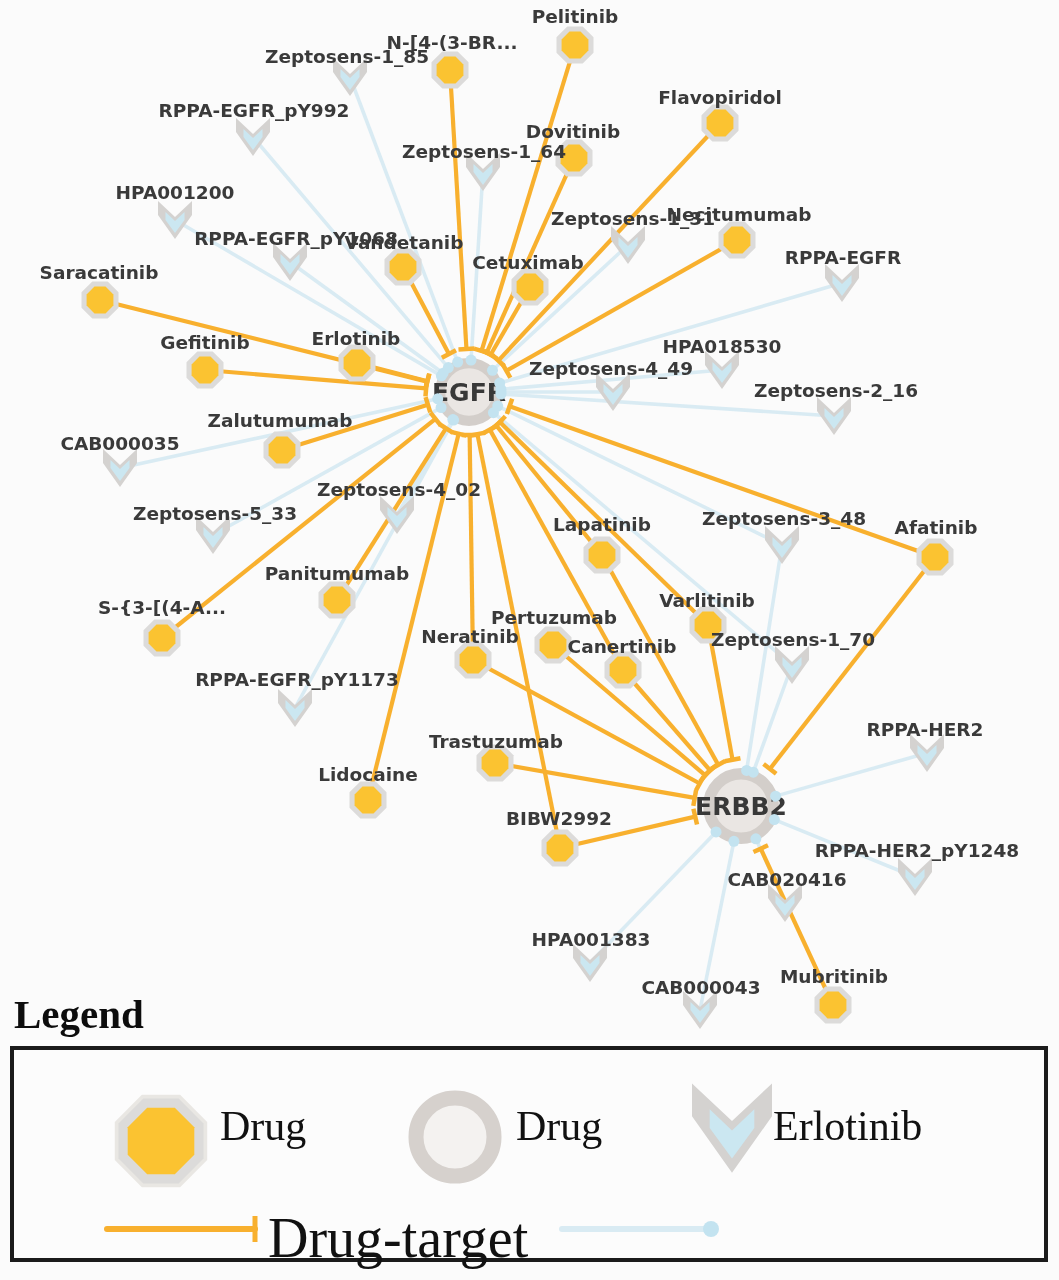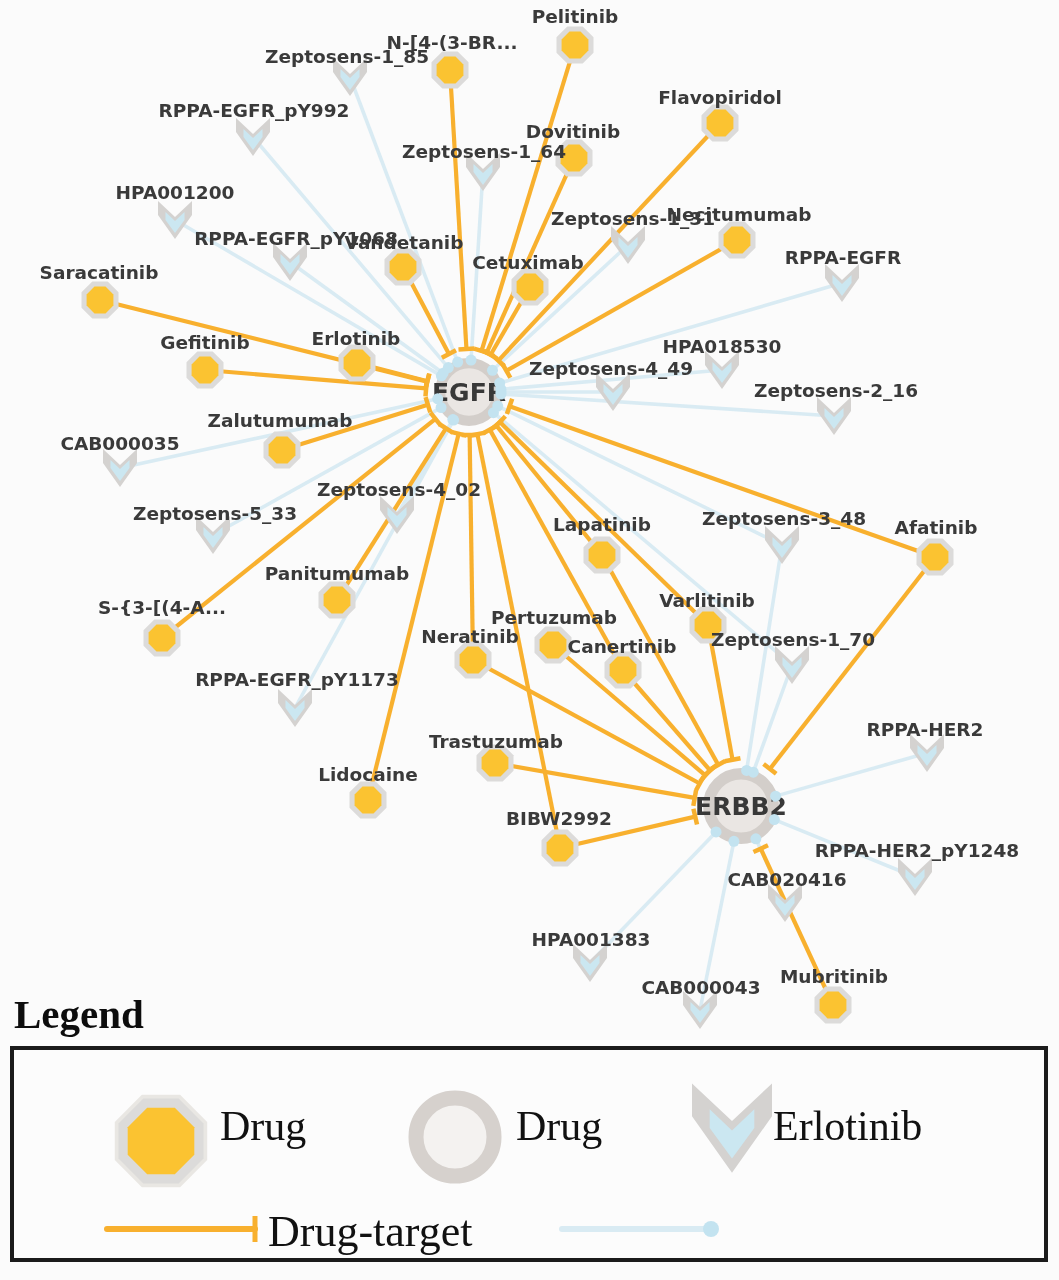--- a/index.html
+++ b/index.html
@@ -7,21 +7,21 @@
          font-family:"DejaVu Sans",sans-serif;}
   #graph{position:absolute;left:0;top:0;}
   .nodelabel{font-family:"DejaVu Sans",sans-serif;font-weight:700;font-size:18.5px;fill:#3a3a3a;}
   .genelabel{font-family:"DejaVu Sans",sans-serif;font-weight:700;font-size:25px;fill:#383838;}
   .legend-title{position:absolute;left:14px;top:990px;font-family:"Liberation Serif",serif;
                 font-weight:700;font-size:41px;color:#0d0d0d;}
   .legend-box{position:absolute;left:10px;top:1046px;width:1030px;height:208px;
               border:4px solid #1b1b1b;background:#fcfcfc;}
   .legend-box .swatch{position:absolute;}
   .legend-item-label{position:absolute;font-family:"Liberation Serif",serif;font-size:42px;color:#111;}
-  .legend-edge-label{position:absolute;font-family:"Liberation Serif",serif;font-size:44px;color:#111;}
+  .legend-edge-label{position:absolute;font-family:"Liberation Serif",serif;font-size:56px;color:#111;}
 </style>
 </head>
 <body>
 
 <div class="stage">
   <svg id="graph" width="1059" height="1280" viewBox="0 0 1059 1280">
       <g>
         <line x1="350" y1="77" x2="457.69118180100554" y2="362.06489300266173" stroke="#D9EBF3" stroke-width="3.6"></line>
         <line x1="253" y1="137" x2="448.3169737819792" y2="367.5825384926143" stroke="#D9EBF3" stroke-width="3.6"></line>
         <line x1="175" y1="220" x2="441.3795418453835" y2="375.8410925081836" stroke="#D9EBF3" stroke-width="3.6"></line>

